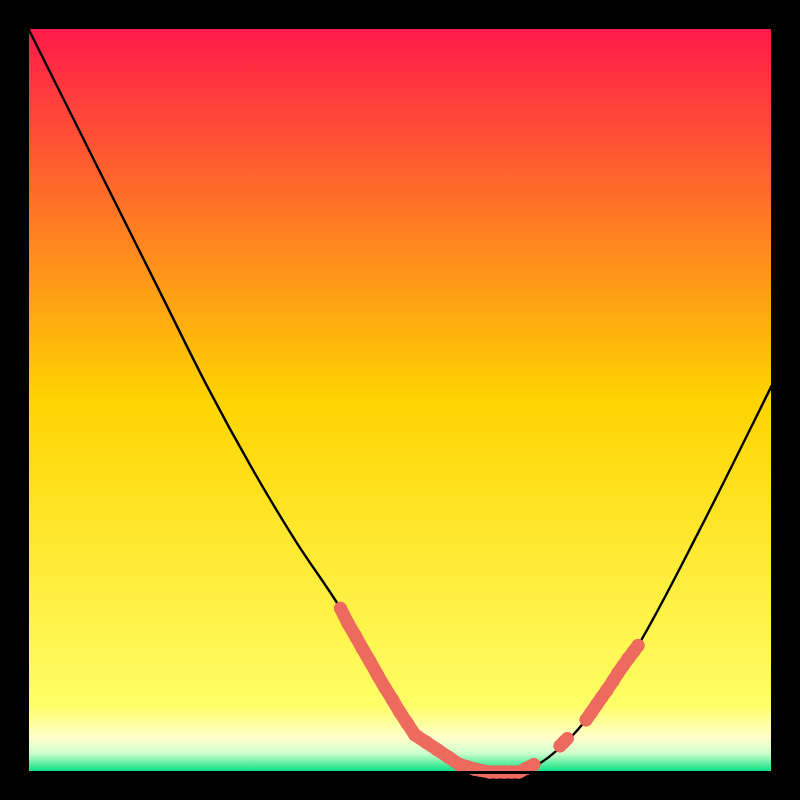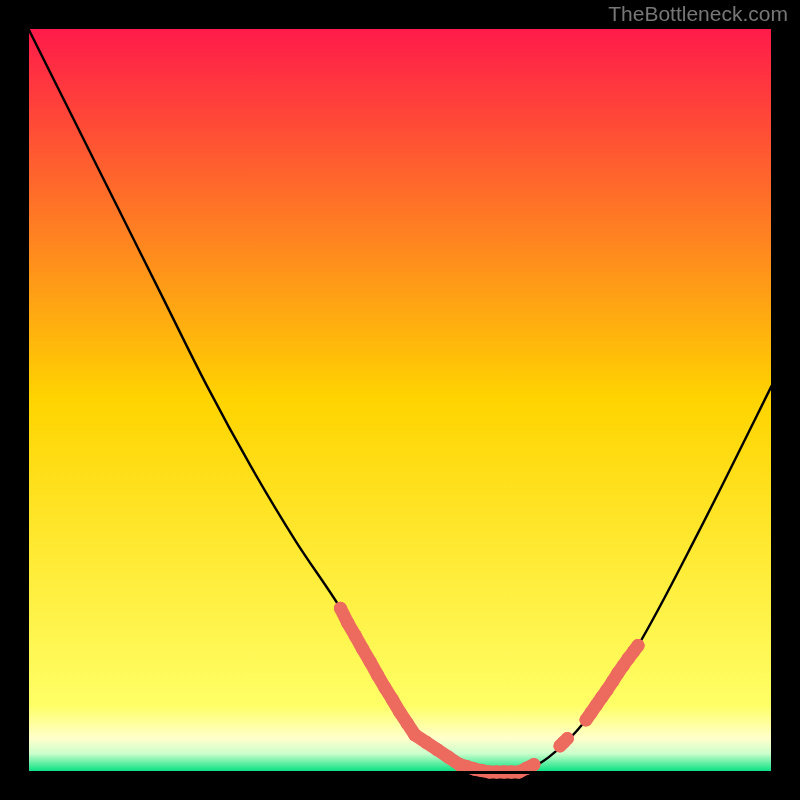--- a/index.html
+++ b/index.html
@@ -26,21 +26,20 @@
     z-index: 5;
   }
   svg {
     display: block;
   }
 </style>
 </head>
 <body>
 
 <div class="container">
-  <div class="attribution">TheBottleneck.com</div>
   <svg id="chart-svg" width="800" height="800" viewBox="0 0 800 800">
       <rect x="0" y="0" width="800" height="800" fill="#000"></rect>
       <defs>
         <linearGradient id="bg-grad" x1="0" y1="0" x2="0" y2="1">
           <stop offset="0%" stop-color="#ff1a4a"></stop>
           <stop offset="50%" stop-color="#ffd400"></stop>
           <stop offset="91%" stop-color="#ffff66"></stop>
           <stop offset="95.5%" stop-color="#ffffcc"></stop>
           <stop offset="97.5%" stop-color="#ccffcc"></stop>
           <stop offset="100%" stop-color="#00e080"></stop>

